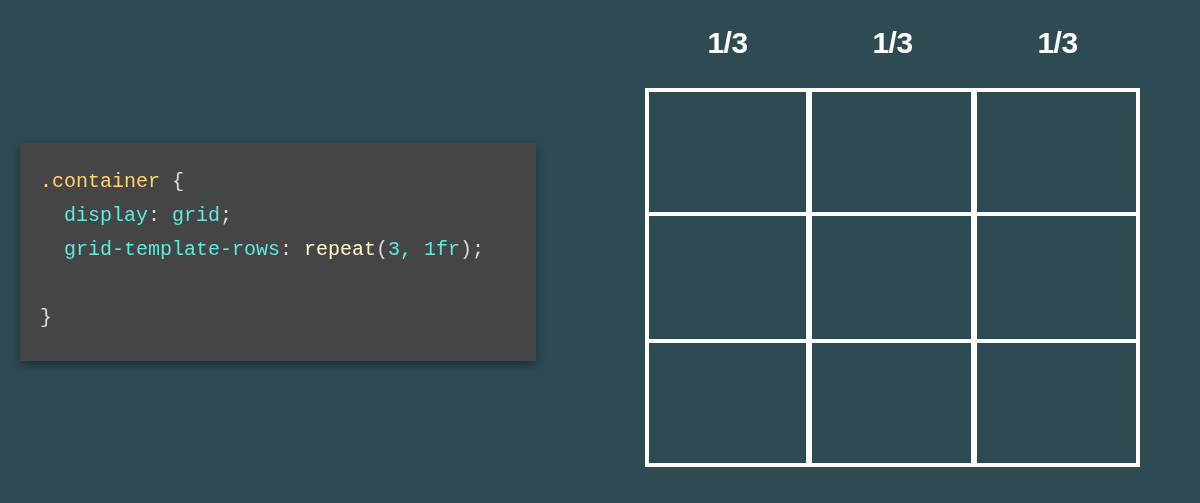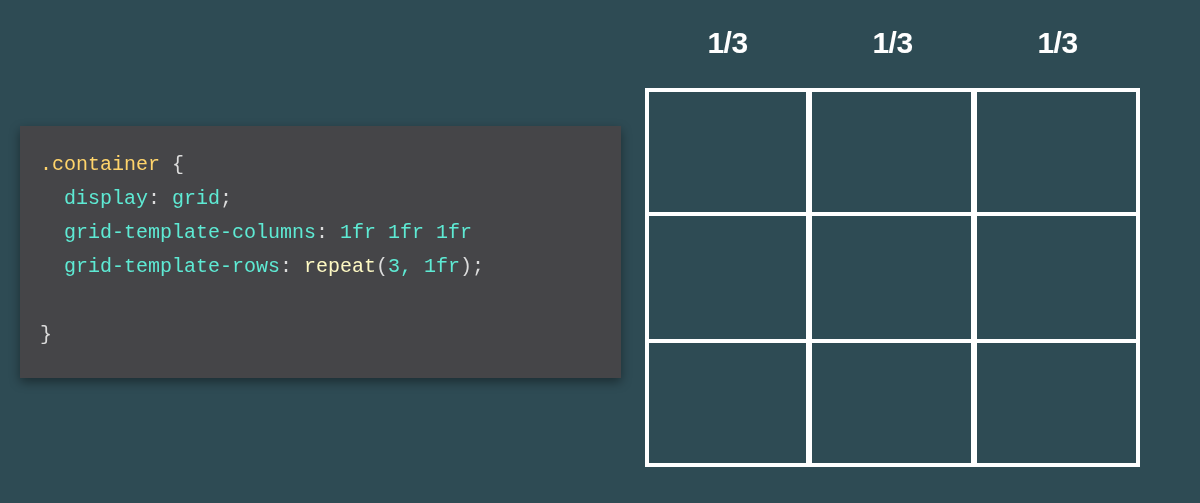--- a/index.html
+++ b/index.html
@@ -14,41 +14,40 @@
     .wrap {
       position: absolute;
       left: 0; top: 0; right: 0; bottom: 0;
       display: flex;
       align-items: center;
       justify-content: space-between;
       padding-left: 20px;
       padding-right: 60px;
     }
     .codebox {
-      width: 616px;
+      width: 516px;
       background: #454548;
       box-shadow: 0 4px 10px rgba(0,0,0,0.4);
       font-family: "Menlo", "Consolas", "Courier New", monospace;
       font-size: 20px;
       line-height: 1.7;
       color: #dcdcdc;
       padding: 22px 20px 26px 20px;
     }
     .code-line { white-space: pre; }
     .tok-selector { color: #ffd46b; }
     .tok-brace { color: #dcdcdc; }
     .tok-comment { color: #8e8e8e; }
     .tok-prop { color: #5eead4; font-weight: 500; }
     .tok-value { color: #5eead4; }
     .tok-fn { color: #fef9c3; }
 
     .grid-wrap {
       position: relative;
       padding-bottom: 10px;
-      padding-left: 24px;
     }
     .col-labels {
       display: flex;
       margin-bottom: 28px;
     }
     .col-label {
       flex: 1;
       text-align: center;
       color: #ffffff;
       font-size: 30px;
@@ -76,21 +75,20 @@
     .grid-vis .cell:nth-child(3n+1) { border-left-width: 4px; }
   </style>
 </head>
 <body>
 
 <div class="wrap">
 
   <div class="codebox" id="codebox">
       <div class="code-line"><span class="tok-selector">.container</span><span class="tok-brace"> {</span></div>
       <div class="code-line"><span class="tok-prop">  display</span><span class="tok-brace">: </span><span class="tok-value">grid</span><span class="tok-brace">;</span></div>
-      <div class="code-line"><span class="tok-prop">  grid-template-columns</span><span class="tok-brace">: </span><span class="tok-value">1fr 1fr 1fr</span></div>
       <div class="code-line"><span class="tok-prop">  grid-template-rows</span><span class="tok-brace">: </span><span class="tok-fn">repeat</span><span class="tok-brace">(</span><span class="tok-value">3, 1fr</span><span class="tok-brace">);</span></div>
       <div class="code-line"><span> </span></div>
       <div class="code-line"><span class="tok-brace">}</span></div>
     </div>
 
   <div class="grid-wrap">
     <div class="col-labels" id="col-labels">
         <div class="col-label">1/3</div>
         <div class="col-label">1/3</div>
         <div class="col-label">1/3</div>

